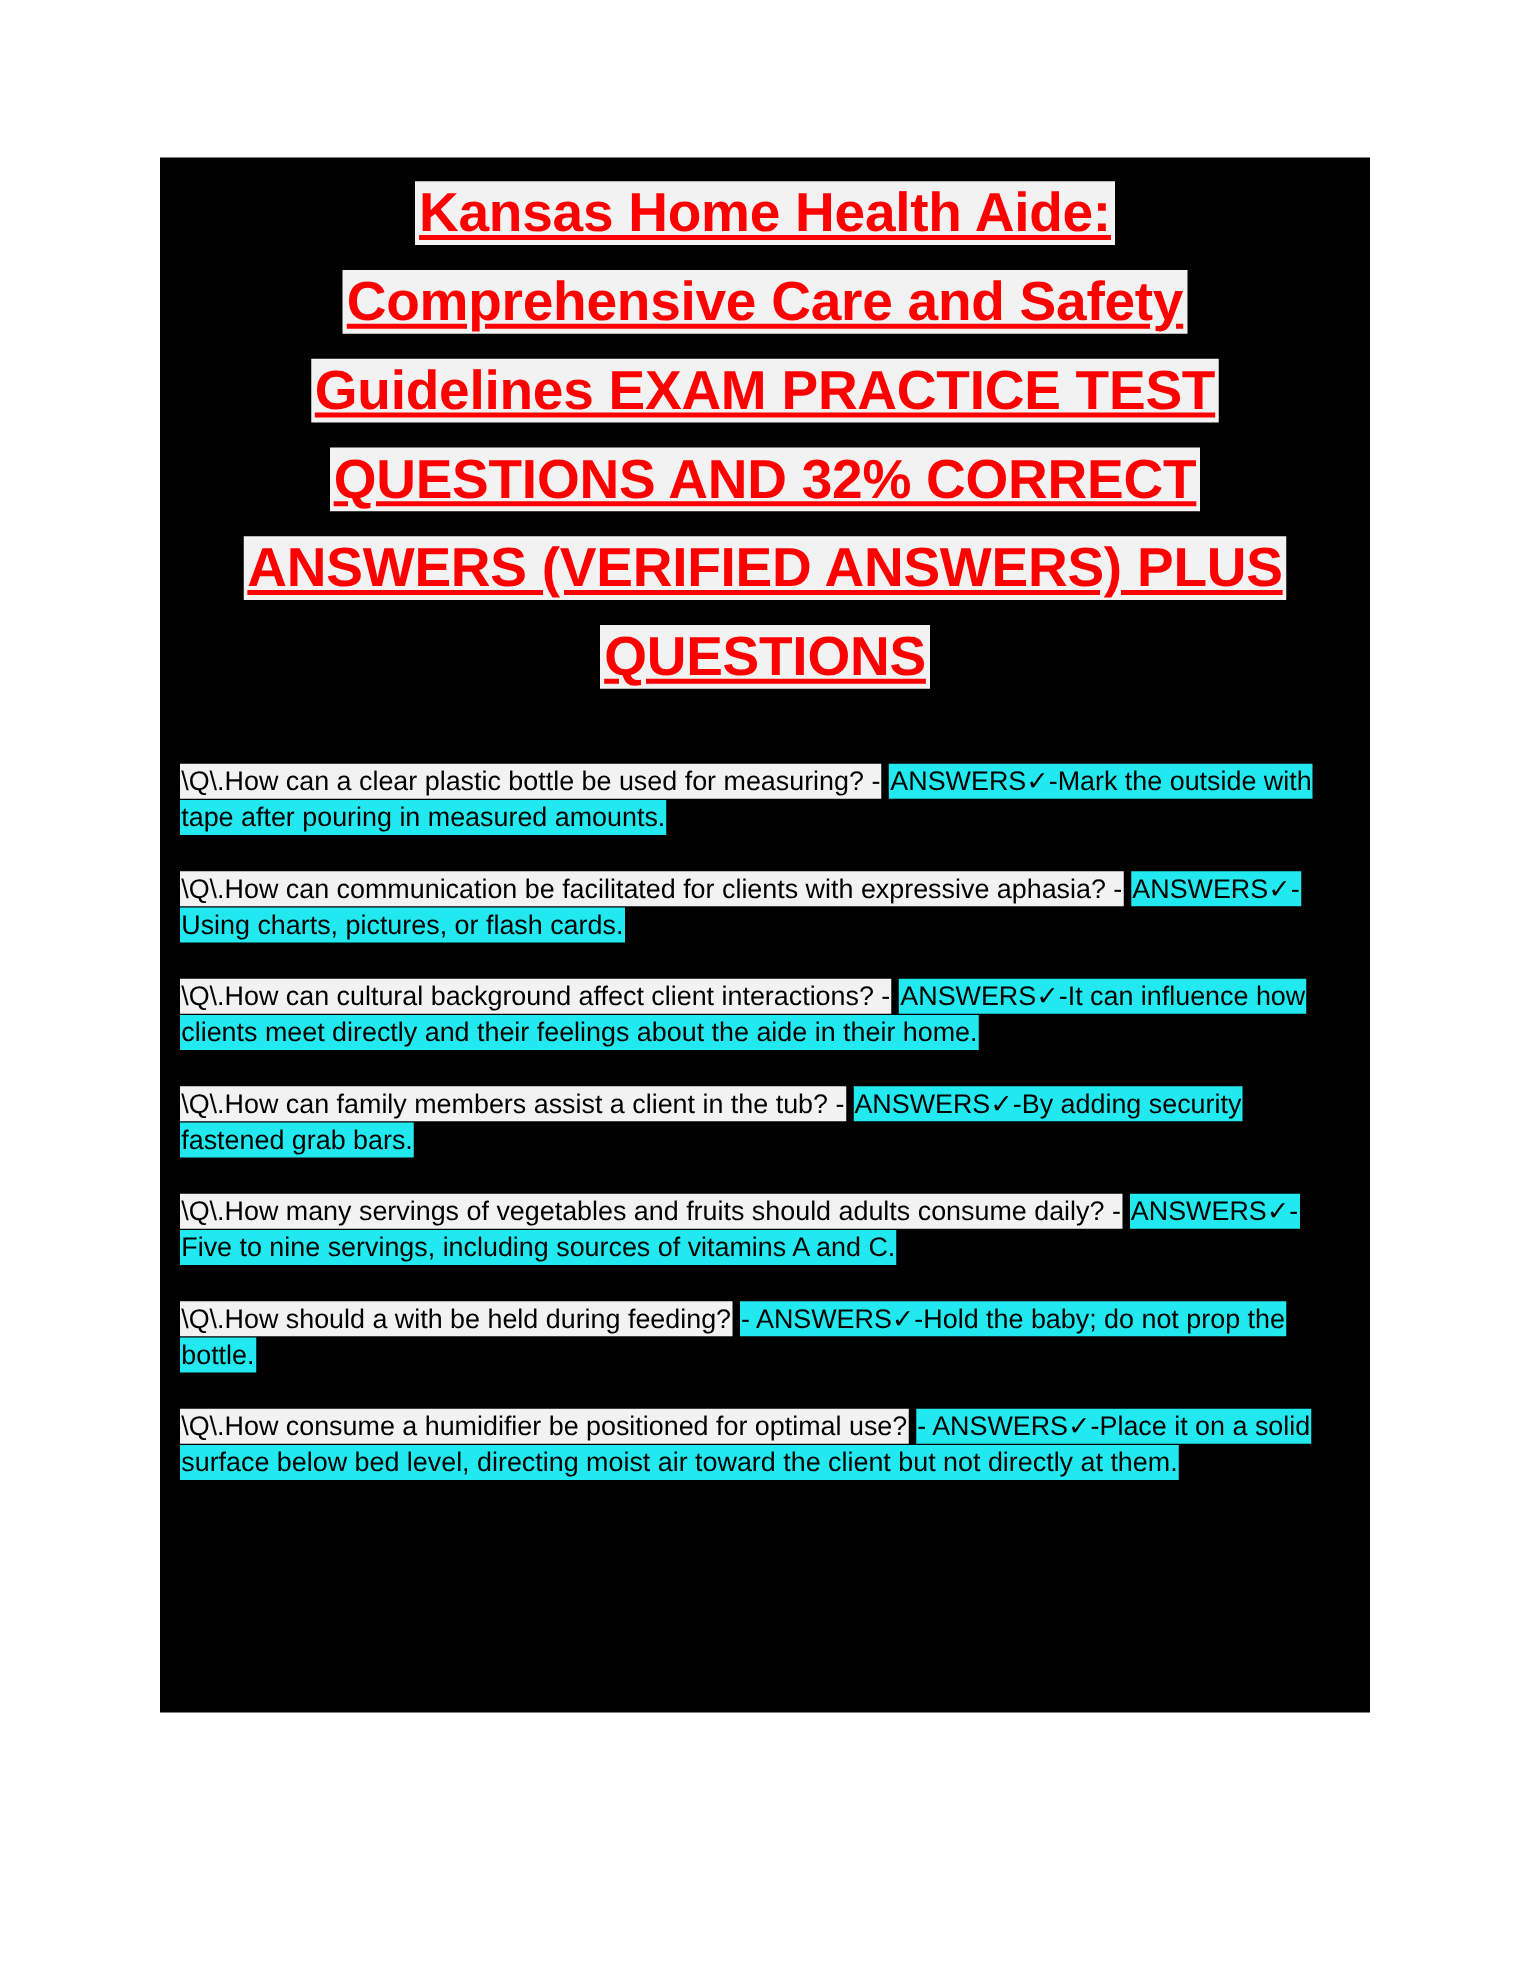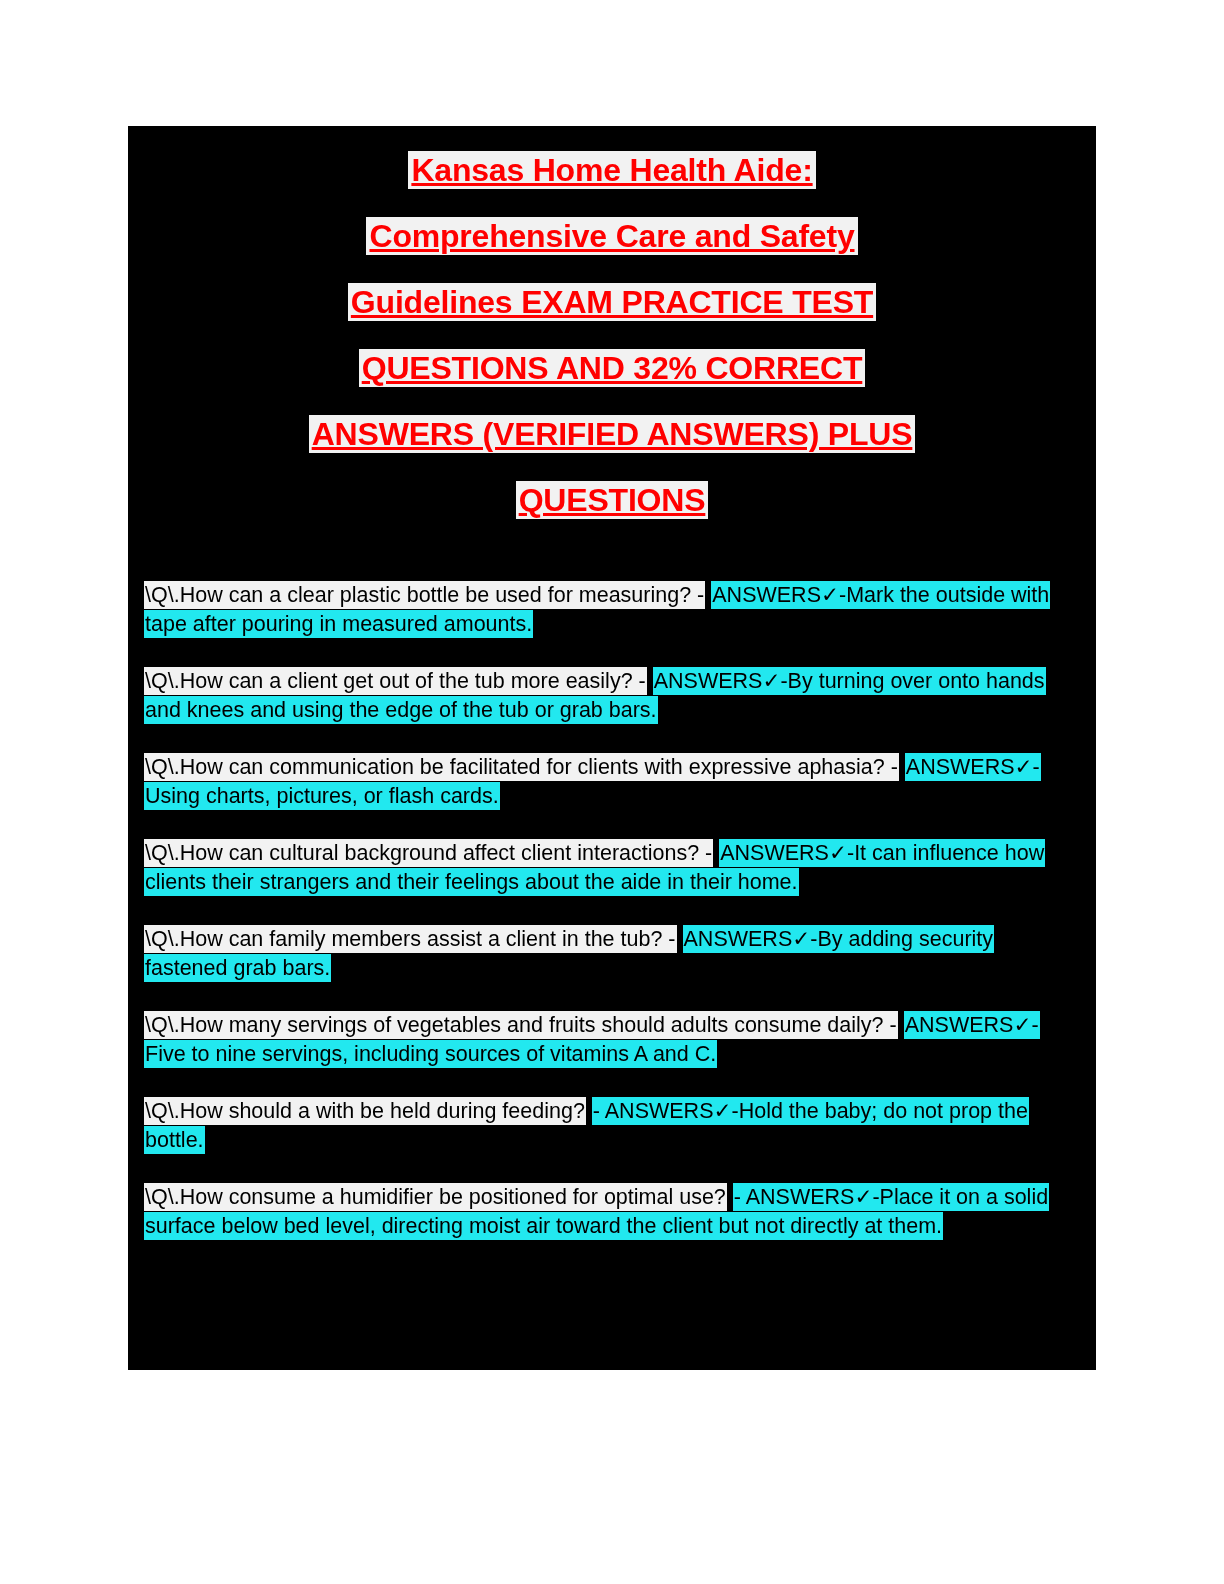--- a/index.html
+++ b/index.html
@@ -35,21 +35,21 @@
     text-align: center;
   }
   .title-line {
     display: block;
     text-align: center;
     line-height: 61px;
   }
   .title-line span.hl {
     background: #f2f2f2;
     color: #ff0000;
-    font-size: 32px;
+    font-size: 44px;
     font-weight: bold;
     text-decoration: underline;
     letter-spacing: -0.2px;
     padding: 1px 3px;
     box-decoration-break: clone;
     -webkit-box-decoration-break: clone;
   }
   .qa-list {
     margin-top: 45px;
     padding: 0 18px 0 16px;
@@ -89,33 +89,29 @@
       <div class="title-line"><span class="hl">QUESTIONS</span></div>
     </div>
 
     <div class="qa-list">
 
       <div class="qa-item">
         <span class="q">\Q\.How can a clear plastic bottle be used for measuring? -</span>
         <span class="a">ANSWERS✓-Mark the outside with tape after pouring in measured amounts.</span>
       </div>
 
-      <div class="qa-item">
-        <span class="q">\Q\.How can a client get out of the tub more easily? -</span>
-        <span class="a">ANSWERS✓-By turning over onto hands and knees and using the edge of the tub or grab bars.</span>
-      </div>
 
       <div class="qa-item">
         <span class="q">\Q\.How can communication be facilitated for clients with expressive aphasia? -</span>
         <span class="a">ANSWERS✓-Using charts, pictures, or flash cards.</span>
       </div>
 
       <div class="qa-item">
         <span class="q">\Q\.How can cultural background affect client interactions? -</span>
-        <span class="a">ANSWERS✓-It can influence how clients their strangers and their feelings about the aide in their home.</span>
+        <span class="a">ANSWERS✓-It can influence how clients meet directly and their feelings about the aide in their home.</span>
       </div>
 
       <div class="qa-item">
         <span class="q">\Q\.How can family members assist a client in the tub? -</span>
         <span class="a">ANSWERS✓-By adding security fastened grab bars.</span>
       </div>
 
 
       <div class="qa-item">
         <span class="q">\Q\.How many servings of vegetables and fruits should adults consume daily? -</span>

